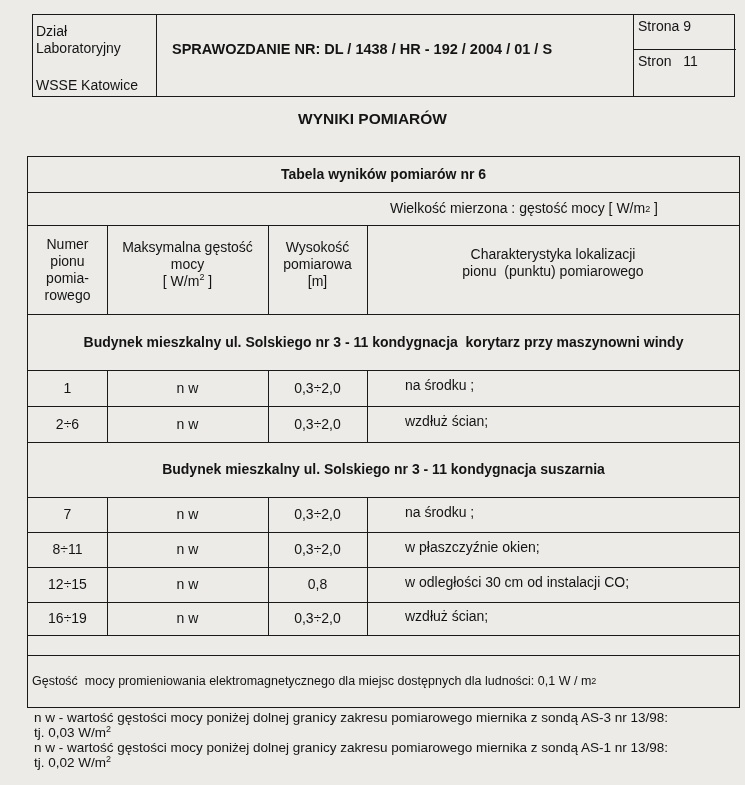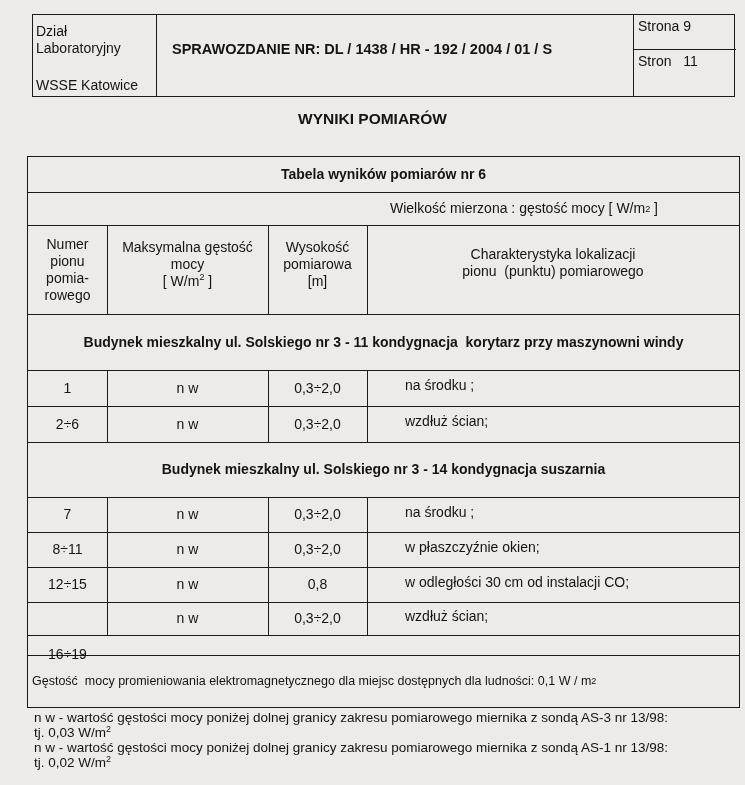--- a/index.html
+++ b/index.html
@@ -119,42 +119,42 @@
     <div class="cell" style="left:240px;top:213px;width:99px;height:36px;">0,3÷2,0</div>
     <div class="cell left" style="left:339px;top:213px;width:372px;height:36px;">na środku ;</div>
   </div>
   <div>
     <div class="cell" style="left:0;top:249px;width:79px;height:36px;">2÷6</div>
     <div class="cell" style="left:79px;top:249px;width:161px;height:36px;">n w</div>
     <div class="cell" style="left:240px;top:249px;width:99px;height:36px;">0,3÷2,0</div>
     <div class="cell left" style="left:339px;top:249px;width:372px;height:36px;">wzdłuż ścian;</div>
   </div>
 
-  <div class="cell bold" style="left:0;top:285px;width:100%;height:55px;">Budynek mieszkalny ul. Solskiego nr 3 - 14 kondygnacja suszarnia</div>
+  <div class="cell bold" style="left:0;top:285px;width:100%;height:55px;">Budynek mieszkalny ul. Solskiego nr 3 - 11 kondygnacja suszarnia</div>
 
   <div>
     <div class="cell" style="left:0;top:340px;width:79px;height:35px;">7</div>
     <div class="cell" style="left:79px;top:340px;width:161px;height:35px;">n w</div>
     <div class="cell" style="left:240px;top:340px;width:99px;height:35px;">0,3÷2,0</div>
     <div class="cell left" style="left:339px;top:340px;width:372px;height:35px;">na środku ;</div>
   </div>
   <div>
     <div class="cell" style="left:0;top:375px;width:79px;height:35px;">8÷11</div>
     <div class="cell" style="left:79px;top:375px;width:161px;height:35px;">n w</div>
     <div class="cell" style="left:240px;top:375px;width:99px;height:35px;">0,3÷2,0</div>
     <div class="cell left" style="left:339px;top:375px;width:372px;height:35px;">w płaszczyźnie okien;</div>
   </div>
   <div>
     <div class="cell" style="left:0;top:410px;width:79px;height:35px;">12÷15</div>
     <div class="cell" style="left:79px;top:410px;width:161px;height:35px;">n w</div>
     <div class="cell" style="left:240px;top:410px;width:99px;height:35px;">0,8</div>
     <div class="cell left" style="left:339px;top:410px;width:372px;height:35px;">w odległości 30 cm od instalacji CO;</div>
   </div>
   <div>
-    <div class="cell" style="left:0;top:445px;width:79px;height:33px;margin-top:36px;">16÷19</div>
+    <div class="cell" style="left:0;top:445px;width:79px;height:33px;">16÷19</div>
     <div class="cell" style="left:79px;top:445px;width:161px;height:33px;">n w</div>
     <div class="cell" style="left:240px;top:445px;width:99px;height:33px;">0,3÷2,0</div>
     <div class="cell left" style="left:339px;top:445px;width:372px;height:33px;padding-top:6px;">wzdłuż ścian;</div>
   </div>
 
   <div class="cell" style="left:4px;top:498px;height:52px;justify-content:flex-start;font-size:12.5px;white-space:pre;">
     <span>Gęstość  mocy promieniowania elektromagnetycznego dla miejsc dostępnych dla ludności: 0,1 W / m</span><sup>2</sup>
   </div>
 </div>
 

